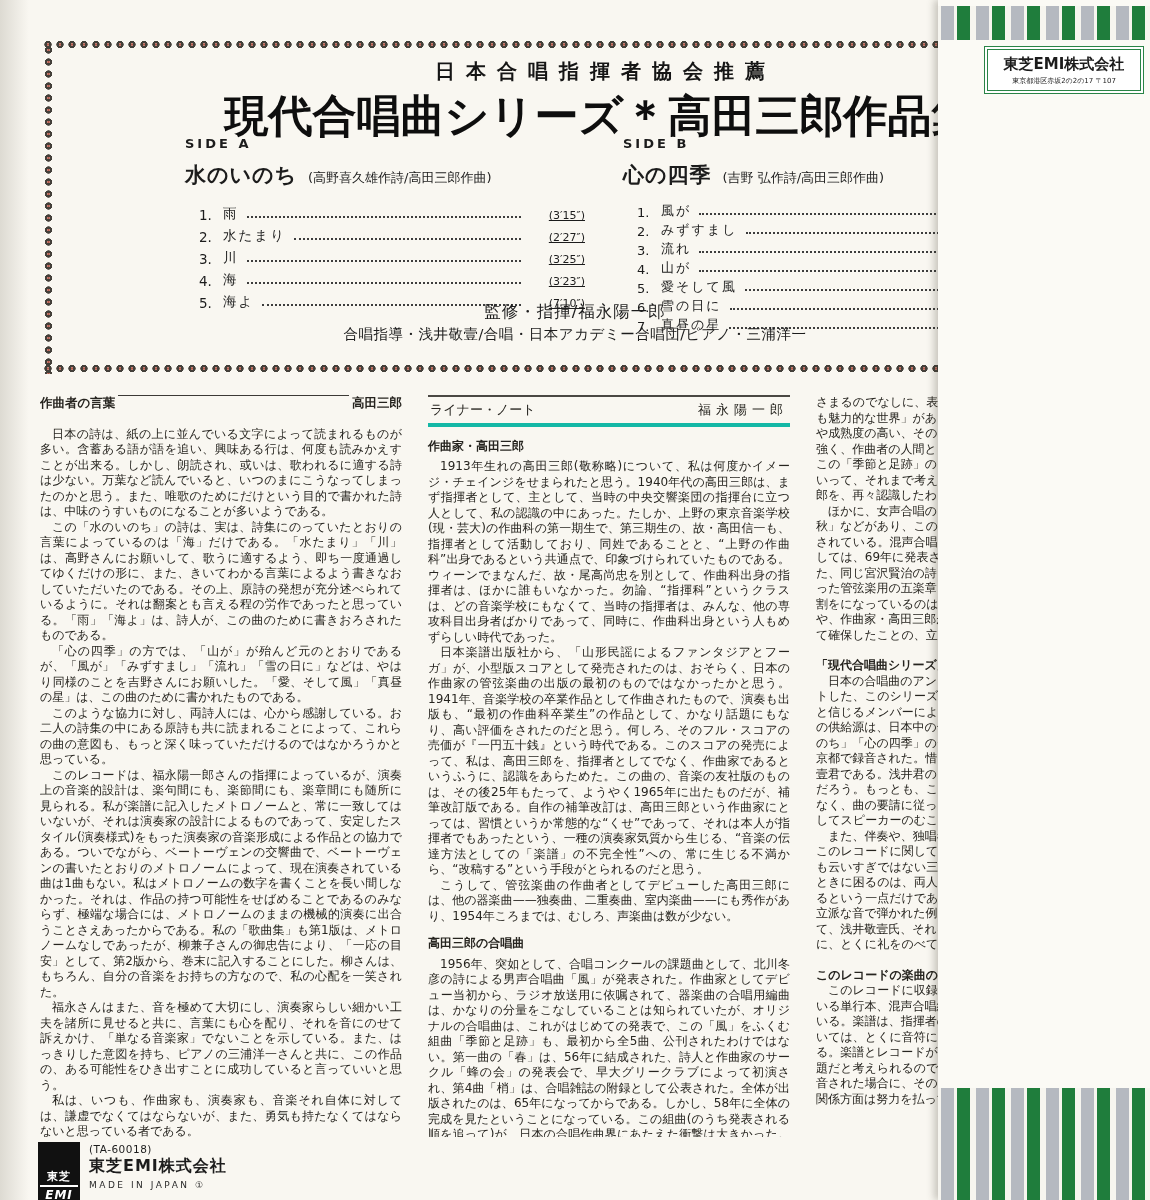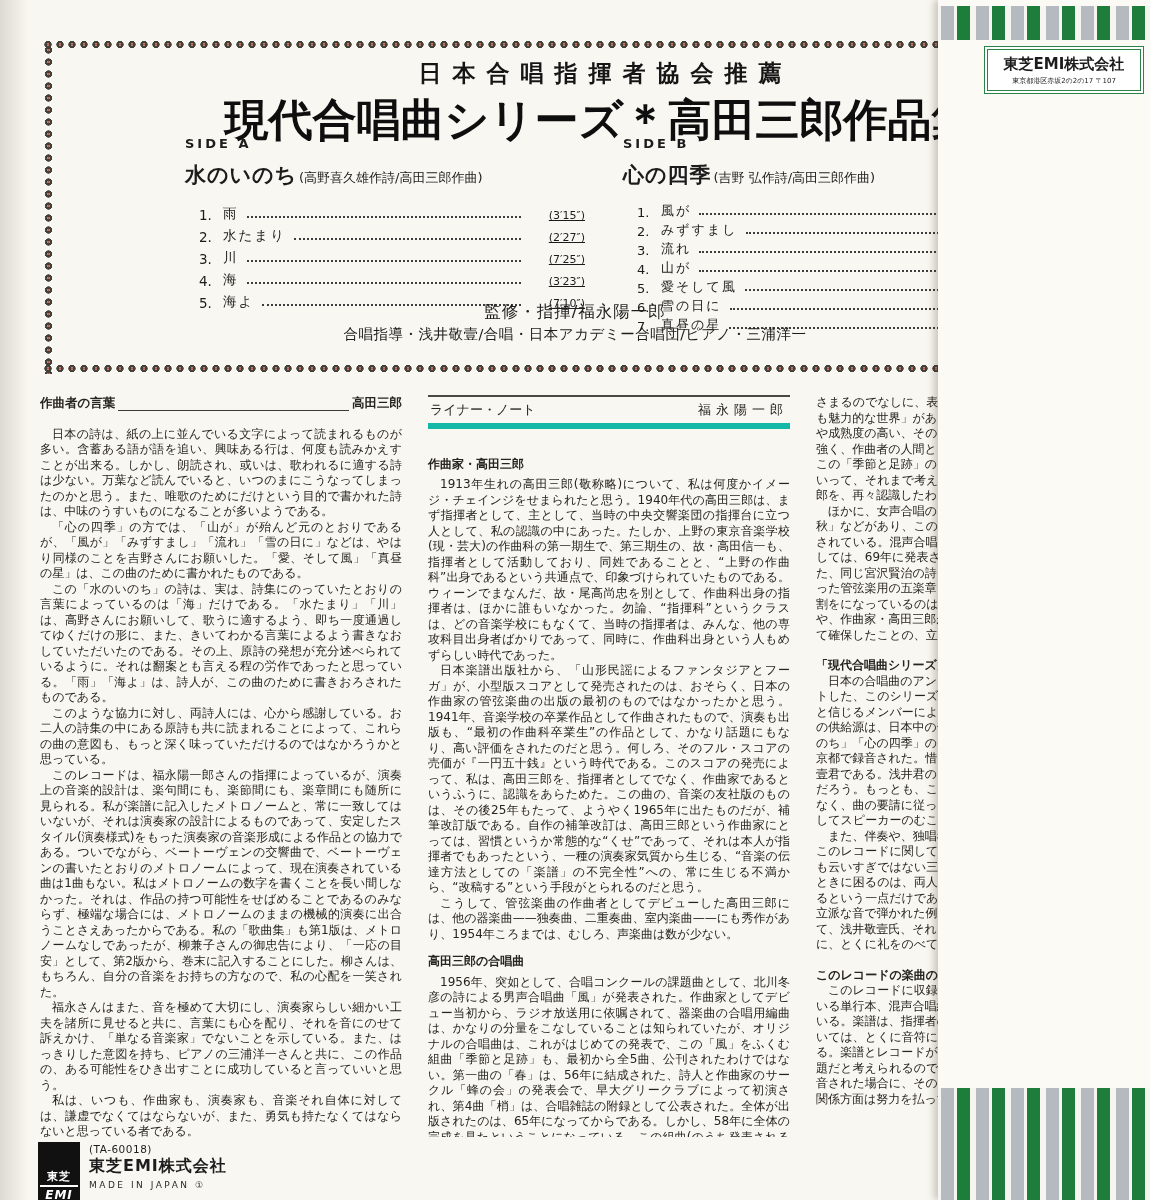--- a/index.html
+++ b/index.html
@@ -26,33 +26,33 @@
   .deco-mid { left:42px; right:0; top:362px; }
   .deco-v {
     position:absolute; width:13px; left:42px; top:44px; height:330px; z-index:1;
     background-image:
       radial-gradient(circle at 6.5px 6px, #b0584a 0 1px, rgba(0,0,0,0) 1.5px),
       radial-gradient(circle at 6.5px 6px, rgba(0,0,0,0) 0 1.3px, #44403a 1.5px 3.4px, rgba(0,0,0,0) 3.9px);
     background-size:13px 12px; background-repeat:repeat-y;
   }
 
   .head { position:absolute; left:70px; top:58px; width:1060px; text-align:center; }
-  .recommend { font-size:23px; font-weight:bold; letter-spacing:11px; text-indent:11px; color:#151515; }
+  .recommend { font-size:20px; font-weight:bold; letter-spacing:11px; text-indent:11px; color:#151515; }
   .main-title {
     margin-top:7px; font-family:"DejaVu Serif","Liberation Serif",serif;
     font-weight:900; font-size:44px; line-height:1.1; white-space:nowrap; color:#0e0e0e;
   }
 
   .sides { position:absolute; left:185px; top:136px; width:930px; display:flex; gap:38px; }
   .side-a { flex:0 0 400px; }
   .side-b { flex:1; min-width:0; overflow:visible; }
   .side-label { font-size:13px; font-weight:bold; letter-spacing:3px; }
   .work { margin-top:10px; white-space:nowrap; }
   .work-title { font-size:21px; font-weight:bold; letter-spacing:1px; }
-  .work-credit { font-size:13px; margin-left:2px; }
+  .work-credit { font-size:13px; margin-left:11px; }
   .tracks { margin-top:12px; padding-left:14px; }
   .track { display:flex; align-items:flex-end; height:22px; font-size:13.5px; }
   .side-b .track { height:19px; font-size:13px; }
   .tno { width:24px; flex:0 0 auto; }
   .ttl { letter-spacing:2px; flex:0 0 auto; }
   .leader { flex:1 1 auto; border-bottom:2px dotted #3d3d3d; margin:0 6px 5px 8px; min-width:20px; }
   .side-b .leader { margin-right:0; }
   .tdur { flex:0 0 58px; font-size:11px; text-align:right; padding-bottom:1px;text-decoration:underline; }
 
   .credits { position:absolute; left:60px; top:300px; width:1030px; text-align:center; line-height:1.45; }
@@ -61,26 +61,26 @@
 
   .columns {
     position:absolute; left:40px; top:395px; width:1108px; height:742px;
     display:flex; gap:26px; overflow:hidden;
     font-size:12px; line-height:15.5px; color:#26241f; text-align:justify;
   }
   .col1 { flex:0 0 362px; }
   .col2 { flex:0 0 362px; }
   .col3 { flex:1 1 auto; min-width:0; }
   .col p { text-indent:12px; margin:0; }
-  .col1-head { display:flex; align-items:flex-end; font-size:12.5px; font-weight:bold; margin-bottom:16px; }
+  .col1-head { display:flex; align-items:flex-start; font-size:12.5px; font-weight:bold; margin-bottom:16px; }
   .col1-head .rule { flex:1; border-bottom:1.5px solid #3c3a36; margin:0 3px; height:0; }
   .col2-head {
     display:flex; justify-content:space-between; align-items:center;
-    border-top:2px solid #4a4843; border-bottom:6px solid #14b8a6;
-    padding:5px 2px; margin-bottom:28px; font-size:13px;
+    border-top:2px solid #4a4843; border-bottom:4px solid #14b8a6;
+    padding:5px 2px; margin-bottom:12px; font-size:13px;
   }
   .col2-head .c2-author { letter-spacing:5px; }
   .sub-head { font-weight:bold; font-size:12px; margin:12px 0 5px; text-align:left; }
   .col2 .sub-head:first-of-type { margin-top:0; }
   .c3-line { white-space:nowrap; overflow:visible; }
   .c3-head { font-weight:bold; margin-top:15px; }
 
   .footer { position:absolute; left:38px; top:1142px; display:flex; gap:9px; z-index:2; }
   .logo { width:42px; background:#111; border:2px solid #111; color:#fff; text-align:center; align-self:flex-start; }
   .logo-top { font-size:11px; font-weight:bold; letter-spacing:1px; padding:2px 0 1px; border-bottom:2px solid #fff;margin-top:23px; }
@@ -138,21 +138,21 @@
         <div class="track">
             <span class="tno">2.</span>
             <span class="ttl">水たまり</span>
             <span class="leader"></span>
             <span class="tdur">(2′27″)</span>
           </div>
         <div class="track">
             <span class="tno">3.</span>
             <span class="ttl">川</span>
             <span class="leader"></span>
-            <span class="tdur">(7′25″)</span>
+            <span class="tdur">(3′25″)</span>
           </div>
         <div class="track">
             <span class="tno">4.</span>
             <span class="ttl">海</span>
             <span class="leader"></span>
             <span class="tdur">(3′23″)</span>
           </div>
         <div class="track">
             <span class="tno">5.</span>
             <span class="ttl">海よ</span>
@@ -213,22 +213,22 @@
   </div>
 
   <div class="columns">
     <div class="col col1">
       <div class="col1-head">
         <span>作曲者の言葉</span>
         <span class="rule"></span>
         <span>高田三郎</span>
       </div>
       <p>日本の詩は、紙の上に並んでいる文字によって読まれるものが多い。含蓄ある語が語を追い、興味ある行は、何度も読みかえすことが出来る。しかし、朗読され、或いは、歌われるに適する詩は少ない。万葉など読んでいると、いつのまにこうなってしまったのかと思う。また、唯歌のためにだけという目的で書かれた詩は、中味のうすいものになることが多いようである。</p>
+      <p>この「水のいのち」の詩は、実は、詩集にのっていたとおりの言葉によっているのは「海」だけである。「水たまり」「川」は、高野さんにお願いして、歌うに適するよう、即ち一度通過してゆくだけの形に、また、きいてわかる言葉によるよう書きなおしていただいたのである。その上、原詩の発想が充分述べられているように。それは翻案とも言える程の労作であったと思っている。「雨」「海よ」は、詩人が、この曲のために書きおろされたものである。</p>
       <p>「心の四季」の方では、「山が」が殆んど元のとおりであるが、「風が」「みずすまし」「流れ」「雪の日に」などは、やはり同様のことを吉野さんにお願いした。「愛、そして風」「真昼の星」は、この曲のために書かれたものである。</p>
-      <p>この「水のいのち」の詩は、実は、詩集にのっていたとおりの言葉によっているのは「海」だけである。「水たまり」「川」は、高野さんにお願いして、歌うに適するよう、即ち一度通過してゆくだけの形に、また、きいてわかる言葉によるよう書きなおしていただいたのである。その上、原詩の発想が充分述べられているように。それは翻案とも言える程の労作であったと思っている。「雨」「海よ」は、詩人が、この曲のために書きおろされたものである。</p>
       <p>このような協力に対し、両詩人には、心から感謝している。お二人の詩集の中にある原詩も共に読まれることによって、これらの曲の意図も、もっと深く味っていただけるのではなかろうかと思っている。</p>
       <p>このレコードは、福永陽一郎さんの指揮によっているが、演奏上の音楽的設計は、楽句間にも、楽節間にも、楽章間にも随所に見られる。私が楽譜に記入したメトロノームと、常に一致してはいないが、それは演奏家の設計によるものであって、安定したスタイル(演奏様式)をもった演奏家の音楽形成による作品との協力である。ついでながら、ベートーヴェンの交響曲で、ベートーヴェンの書いたとおりのメトロノームによって、現在演奏されている曲は1曲もない。私はメトロノームの数字を書くことを長い間しなかった。それは、作品の持つ可能性をせばめることであるのみならず、極端な場合には、メトロノームのままの機械的演奏に出合うことさえあったからである。私の「歌曲集」も第1版は、メトロノームなしであったが、柳兼子さんの御忠告により、「一応の目安」として、第2版から、巻末に記入することにした。柳さんは、もちろん、自分の音楽をお持ちの方なので、私の心配を一笑された。</p>
       <p>福永さんはまた、音を極めて大切にし、演奏家らしい細かい工夫を諸所に見せると共に、言葉にも心を配り、それを音にのせて訴えかけ、「単なる音楽家」でないことを示している。また、はっきりした意図を持ち、ピアノの三浦洋一さんと共に、この作品の、ある可能性をひき出すことに成功していると言っていいと思う。</p>
       <p>私は、いつも、作曲家も、演奏家も、音楽それ自体に対しては、謙虚でなくてはならないが、また、勇気も持たなくてはならないと思っている者である。</p>
     </div>
 
     <div class="col col2">
       <div class="col2-head">
         <span>ライナー・ノート</span>
         <span class="c2-author">福永陽一郎</span>

